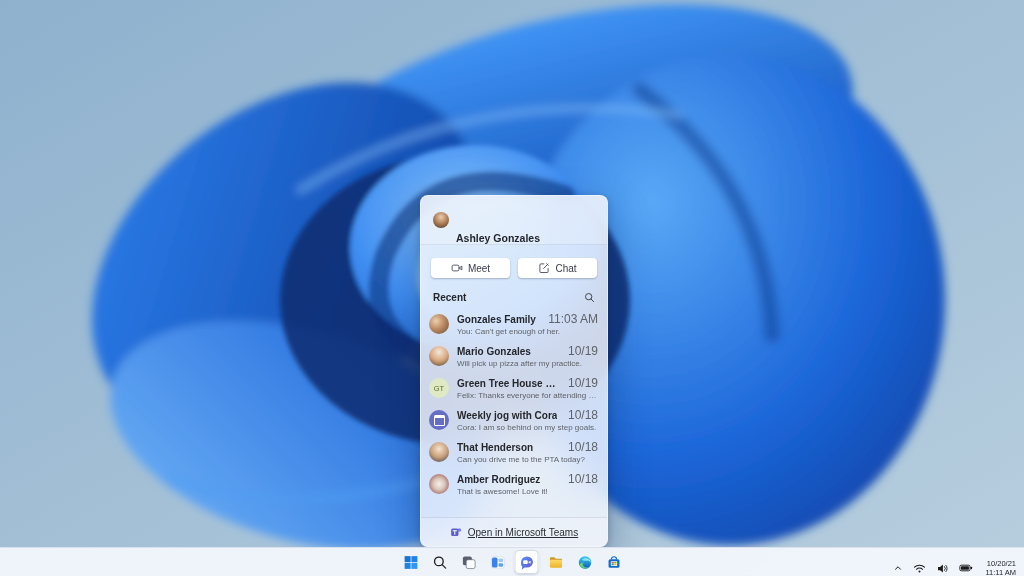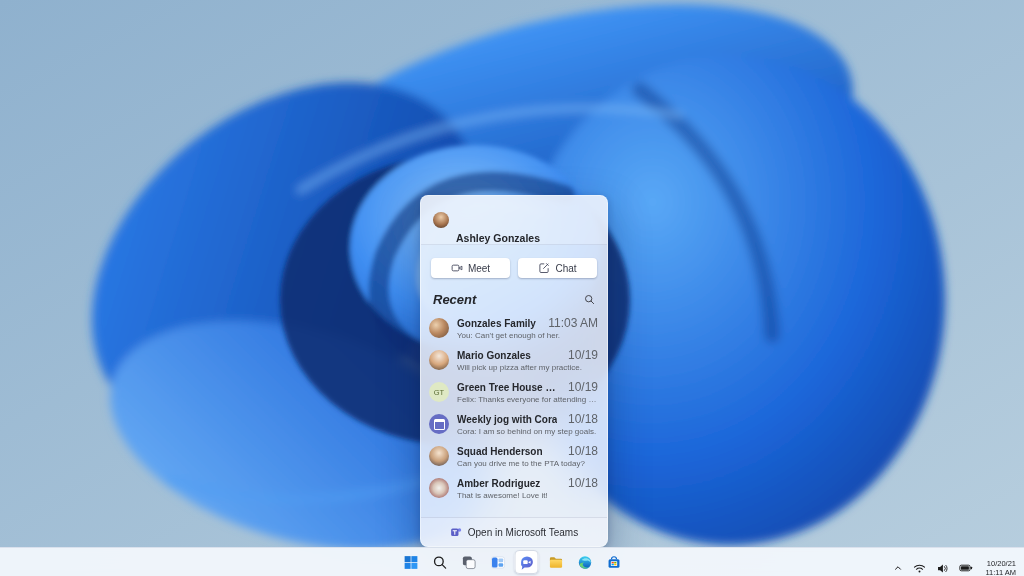--- a/index.html
+++ b/index.html
@@ -16,33 +16,33 @@
   .panel-header{flex:0 0 30px;display:flex;align-items:center;gap:7px;padding:0 12px;
     border-bottom:1px solid rgba(80,90,120,0.12);background:rgba(255,255,255,0.22);}
   .avatar{border-radius:50%;display:inline-flex;align-items:center;justify-content:center;flex:0 0 auto;overflow:hidden;}
   .header-avatar{width:16px;height:16px;}
   .user-name{font-size:10.5px;font-weight:700;color:#24262b;margin-top:36px;}
   .action-row{display:flex;gap:8px;padding:13px 10px 9px;}
   .action-btn{flex:1;height:20px;background:#ffffff;border:none;border-radius:4px;display:flex;align-items:center;
     justify-content:center;gap:5px;font-size:10px;color:#383c4a;font-family:inherit;
     box-shadow:0 1px 2px rgba(20,30,60,0.28);cursor:pointer;}
   .recent-row{display:flex;align-items:center;justify-content:space-between;padding:5px 12px 3px;}
-  .recent-label{font-size:13px;font-weight:700;color:#24262b;font-style:italic;}
+  .recent-label{font-size:10px;font-weight:700;color:#24262b;}
   .search-btn{border:none;background:transparent;padding:0;display:flex;cursor:pointer;}
   .conv-list{flex:1;display:flex;flex-direction:column;padding-top:2px;}
   .conv-row{display:flex;align-items:center;gap:8px;padding:0 9px 0 8px;flex:0 0 32px;height:32px;cursor:pointer;}
   .conv-avatar{width:20px;height:20px;font-size:7.5px;font-weight:400;}
   .conv-body{flex:1;min-width:0;display:flex;flex-direction:column;gap:1px;}
   .conv-top{display:flex;justify-content:space-between;align-items:baseline;gap:6px;}
   .conv-name{font-size:10px;font-weight:700;color:#25272c;white-space:nowrap;overflow:hidden;text-overflow:ellipsis;}
   .conv-time{font-size:12px;color:#5f6369;flex:0 0 auto;}
   .conv-preview{font-size:8px;color:#5f6369;white-space:nowrap;overflow:hidden;text-overflow:ellipsis;}
   .avatar-cal::before{content:"";display:block;width:9px;height:7px;border:1px solid #fff;border-top-width:3px;border-radius:1.5px;}
   .panel-footer{flex:0 0 28px;border-top:1px solid rgba(80,90,120,0.14);display:flex;align-items:center;
-    justify-content:center;gap:6px;font-size:10px;color:#2b2d33;background:rgba(255,255,255,0.18);cursor:pointer;}
+    justify-content:center;gap:6px;font-size:10px;color:#2b2d33;background:rgba(255,255,255,0.18);cursor:pointer;text-decoration:underline;}
 
   
   .taskbar{position:absolute;left:0;right:0;bottom:0;height:28px;background:rgba(242,247,252,0.95);
     backdrop-filter:blur(16px);border-top:1px solid rgba(120,140,170,0.18);}
   .tb-center{position:absolute;left:50%;top:0;transform:translateX(-50%);height:28px;display:flex;align-items:center;gap:5px;}
   .tb-btn{width:24px;height:24px;border:none;background:transparent;border-radius:5px;display:flex;
     align-items:center;justify-content:center;padding:0;cursor:pointer;}
   .tb-btn.active{background:rgba(255,255,255,0.97);
     box-shadow:inset 0 0 0 1px rgba(150,165,190,0.4),0 1px 2px rgba(30,50,90,0.15);}
   .tray{position:absolute;right:4px;top:0;height:40px;display:flex;align-items:center;gap:6px;}
@@ -188,21 +188,21 @@
         <span class="conv-time">10/18</span>
       </span>
       <span class="conv-preview">Cora: I am so behind on my step goals.</span>
     </span>
   </div>
 
   <div class="conv-row">
     <span class="avatar conv-avatar" style="background: radial-gradient(circle at 50% 35%, rgb(245, 227, 207) 0%, rgb(201, 160, 123) 50%, rgb(60, 58, 69) 100%);"></span>
     <span class="conv-body">
       <span class="conv-top">
-        <span class="conv-name">Squad Henderson</span>
+        <span class="conv-name">That Henderson</span>
         <span class="conv-time">10/18</span>
       </span>
       <span class="conv-preview">Can you drive me to the PTA today?</span>
     </span>
   </div>
 
   <div class="conv-row">
     <span class="avatar conv-avatar" style="background: radial-gradient(circle, rgb(243, 241, 238) 0%, rgb(217, 198, 185) 40%, rgb(138, 58, 63) 100%);"></span>
     <span class="conv-body">
       <span class="conv-top">

